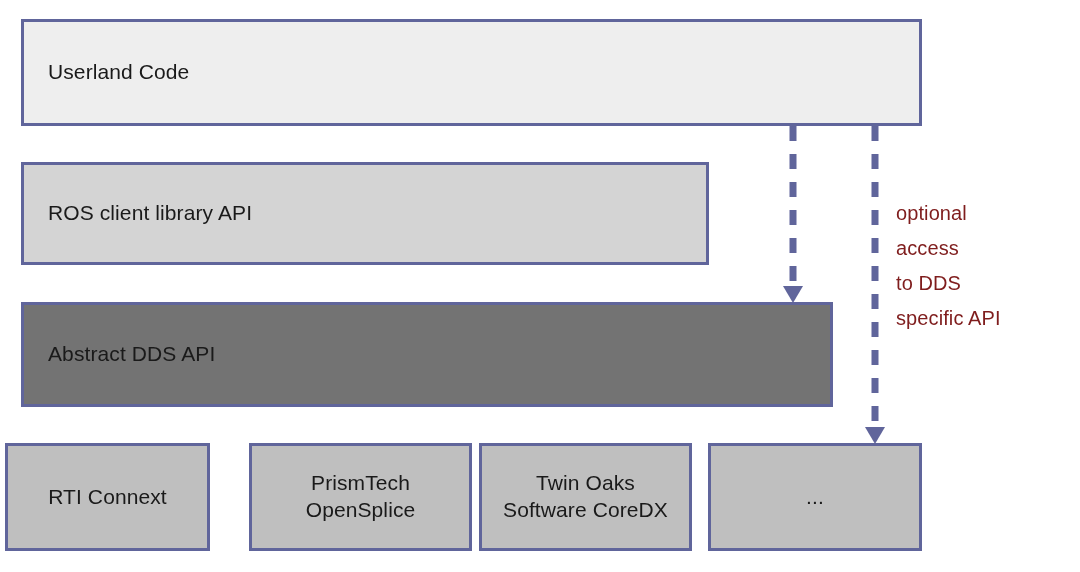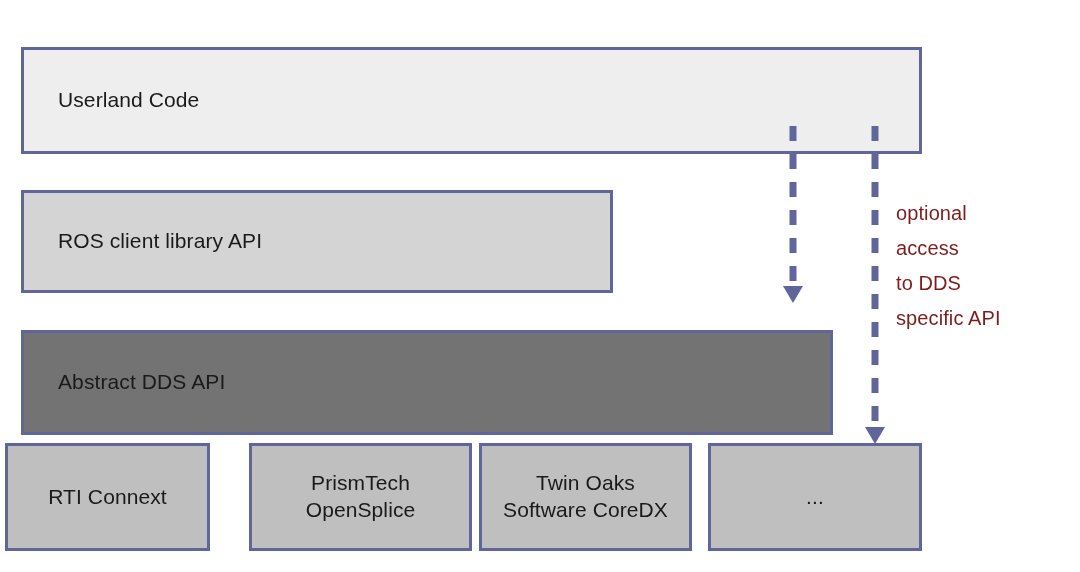--- a/index.html
+++ b/index.html
@@ -19,41 +19,40 @@
   }
   .layer-box {
     position: absolute;
     box-sizing: border-box;
     border: 3px solid #60659b;
     display: flex;
     align-items: center;
   }
   .layer-box.align-left {
     justify-content: flex-start;
-    padding-left: 34px;
-    margin-top: 28px;
+    padding-left: 24px;
   }
   .layer-box.align-center {
     justify-content: center;
     text-align: center;
   }
   .layer-label {
     font-size: 21px;
     color: #1a1a1a;
     line-height: 1.28;
     letter-spacing: 0.1px;
     white-space: pre-line;
   }
   
   #box-userland {
     left: 21px; top: 19px; width: 901px; height: 107px;
     background: #eeeeee;
   }
   #box-ros-client {
-    left: 21px; top: 162px; width: 592px; height: 103px;
+    left: 21px; top: 162px; width: 688px; height: 103px;
     background: #d4d4d4;
   }
   #box-abstract-dds {
     left: 21px; top: 302px; width: 812px; height: 105px;
     background: #737373;
   }
   .vendor-box {
     top: 443px;
     height: 108px;
     background: #bfbfbf;

